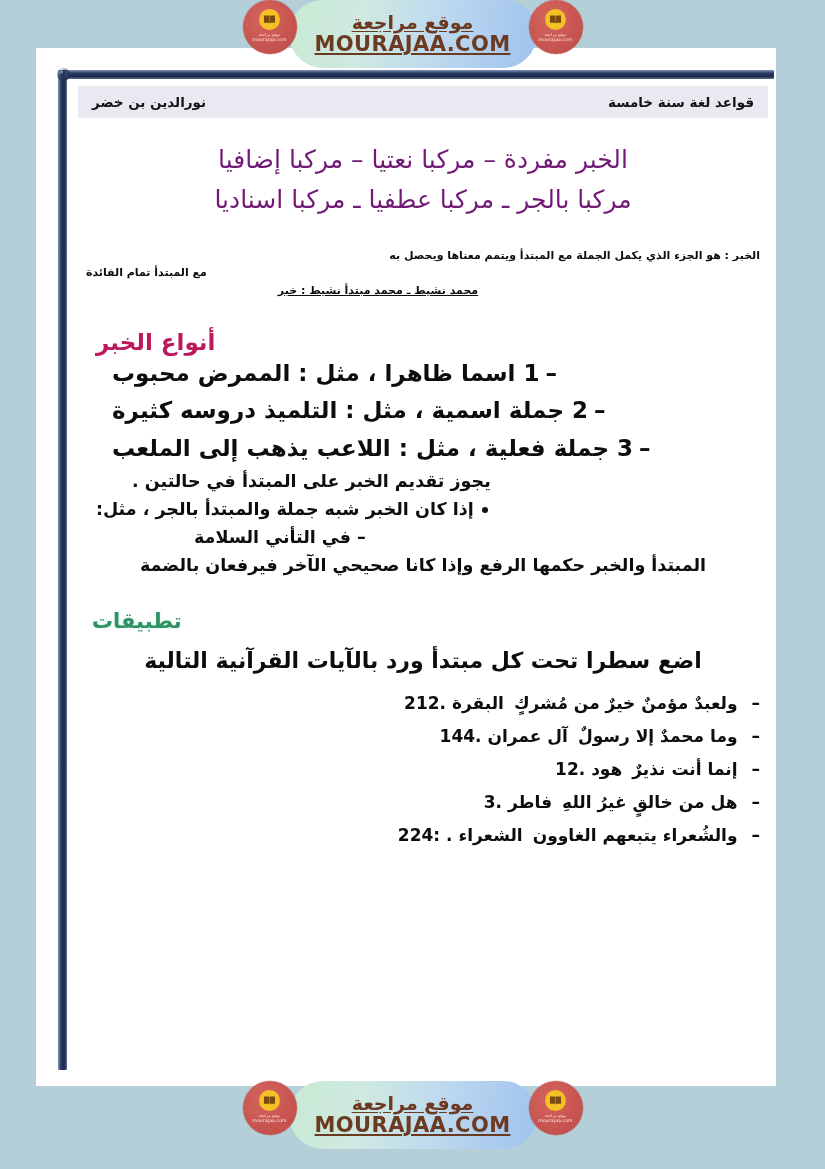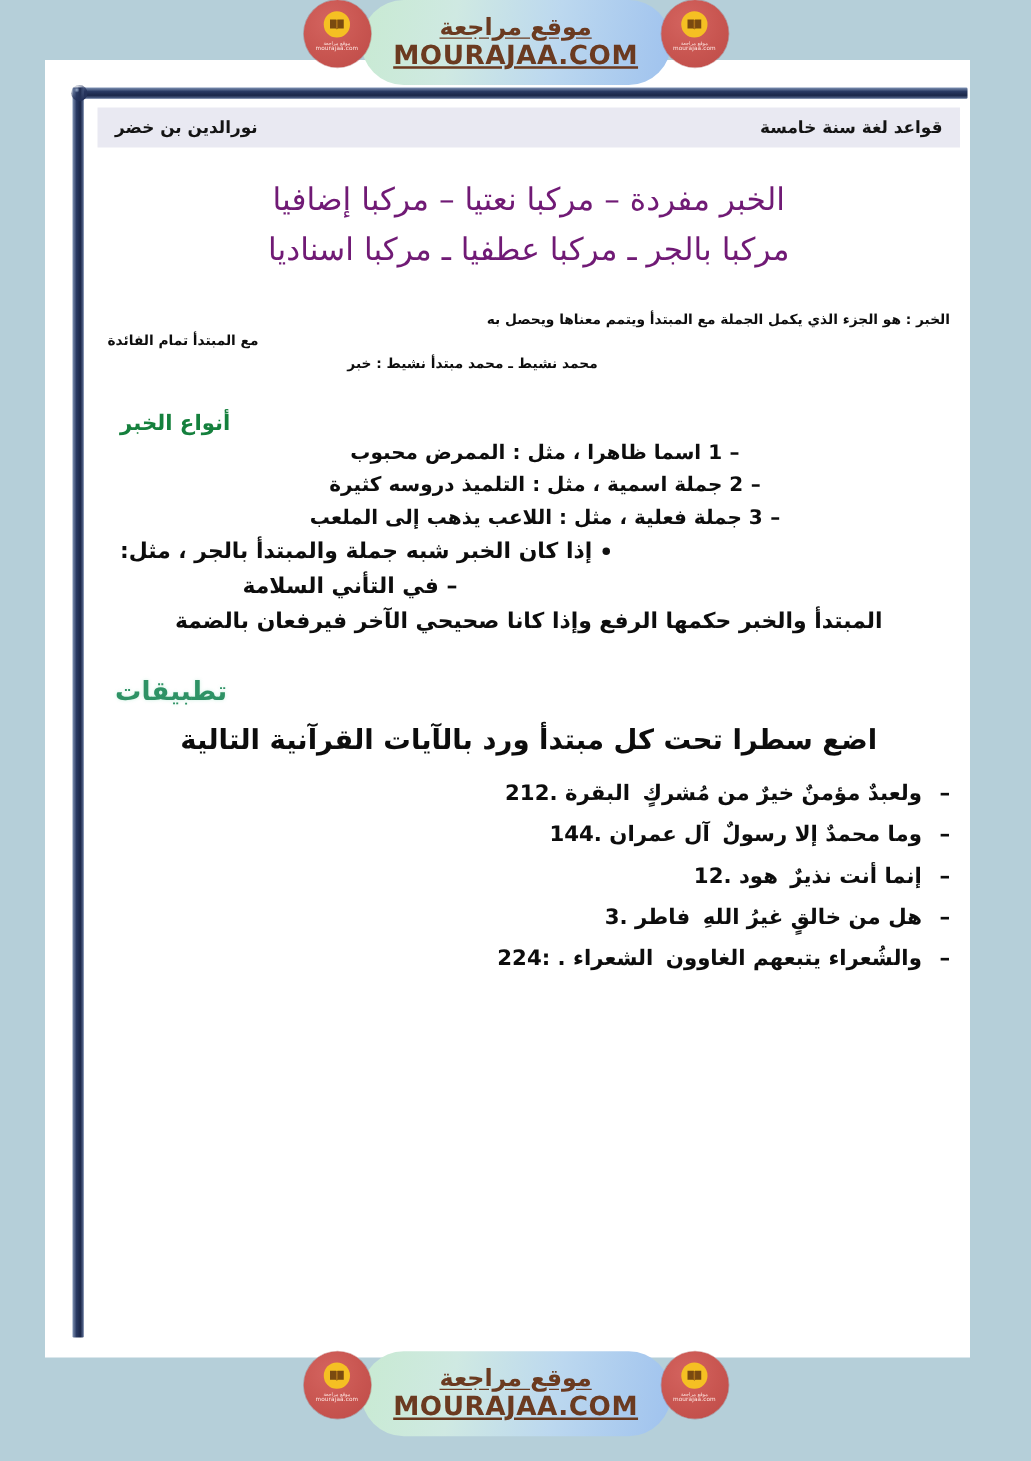--- a/index.html
+++ b/index.html
@@ -207,40 +207,40 @@
     font-family: "DejaVu Sans", sans-serif;
     font-size: 11px;
     font-weight: bold;
     color: #0d0d0d;
     line-height: 1.58;
     letter-spacing: -0.45px;
     white-space: nowrap;
   }
   .def-line.r  { text-align: right; }
   .def-line.l  { text-align: left; }
-  .def-line.ex { text-align: center; padding-right: 90px; }
+  .def-line.ex { text-align: center; padding-right: 90px; text-decoration: underline; }
 
   
   .types-block { margin-top: 30px; padding: 0 8px; }
   .types-head {
     font-family: "DejaVu Sans", sans-serif;
-    font-size: 17px;
-    font-weight: bold;
-    color: #15803d;
+    font-size: 23px;
+    font-weight: bold;
+    color: #be185d;
     text-align: left;
     padding-left: 10px;
     letter-spacing: -0.4px;
   }
   .types-item {
     font-family: "DejaVu Sans", sans-serif;
-    font-size: 16px;
+    font-size: 23px;
     font-weight: bold;
     color: #0d0d0d;
     line-height: 1.62;
-    text-align: center;
+    text-align: left;
     padding-left: 26px;
     letter-spacing: -0.45px;
     white-space: nowrap;
     direction: rtl;
   }
   .types-item .dash { margin-left: 6px; }
 
   .rule-line {
     font-family: "DejaVu Sans", sans-serif;
     font-size: 17.5px;
@@ -381,20 +381,21 @@
       <div class="types-item">
         <span class="dash">–</span><span>1 اسما ظاهرا ، مثل : الممرض محبوب</span>
       </div>
       <div class="types-item">
         <span class="dash">–</span><span>2 جملة اسمية ، مثل : التلميذ دروسه كثيرة</span>
       </div>
       <div class="types-item">
         <span class="dash">–</span><span>3 جملة فعلية ، مثل : اللاعب يذهب إلى الملعب</span>
       </div>
 
+      <div class="rule-line l2">يجوز تقديم الخبر على المبتدأ في حالتين .</div>
 
       <div class="rule-line bul">
         <span class="bullet-dot"></span><span>إذا كان الخبر شبه جملة والمبتدأ بالجر ، مثل:</span>
       </div>
 
       <div class="rule-line ex2">– في التأني السلامة</div>
       <div class="rule-line wide">المبتدأ والخبر حكمها الرفع وإذا كانا صحيحي الآخر فيرفعان بالضمة</div>
     </div>
 
     <div class="apps-head">تطبيقات</div>

